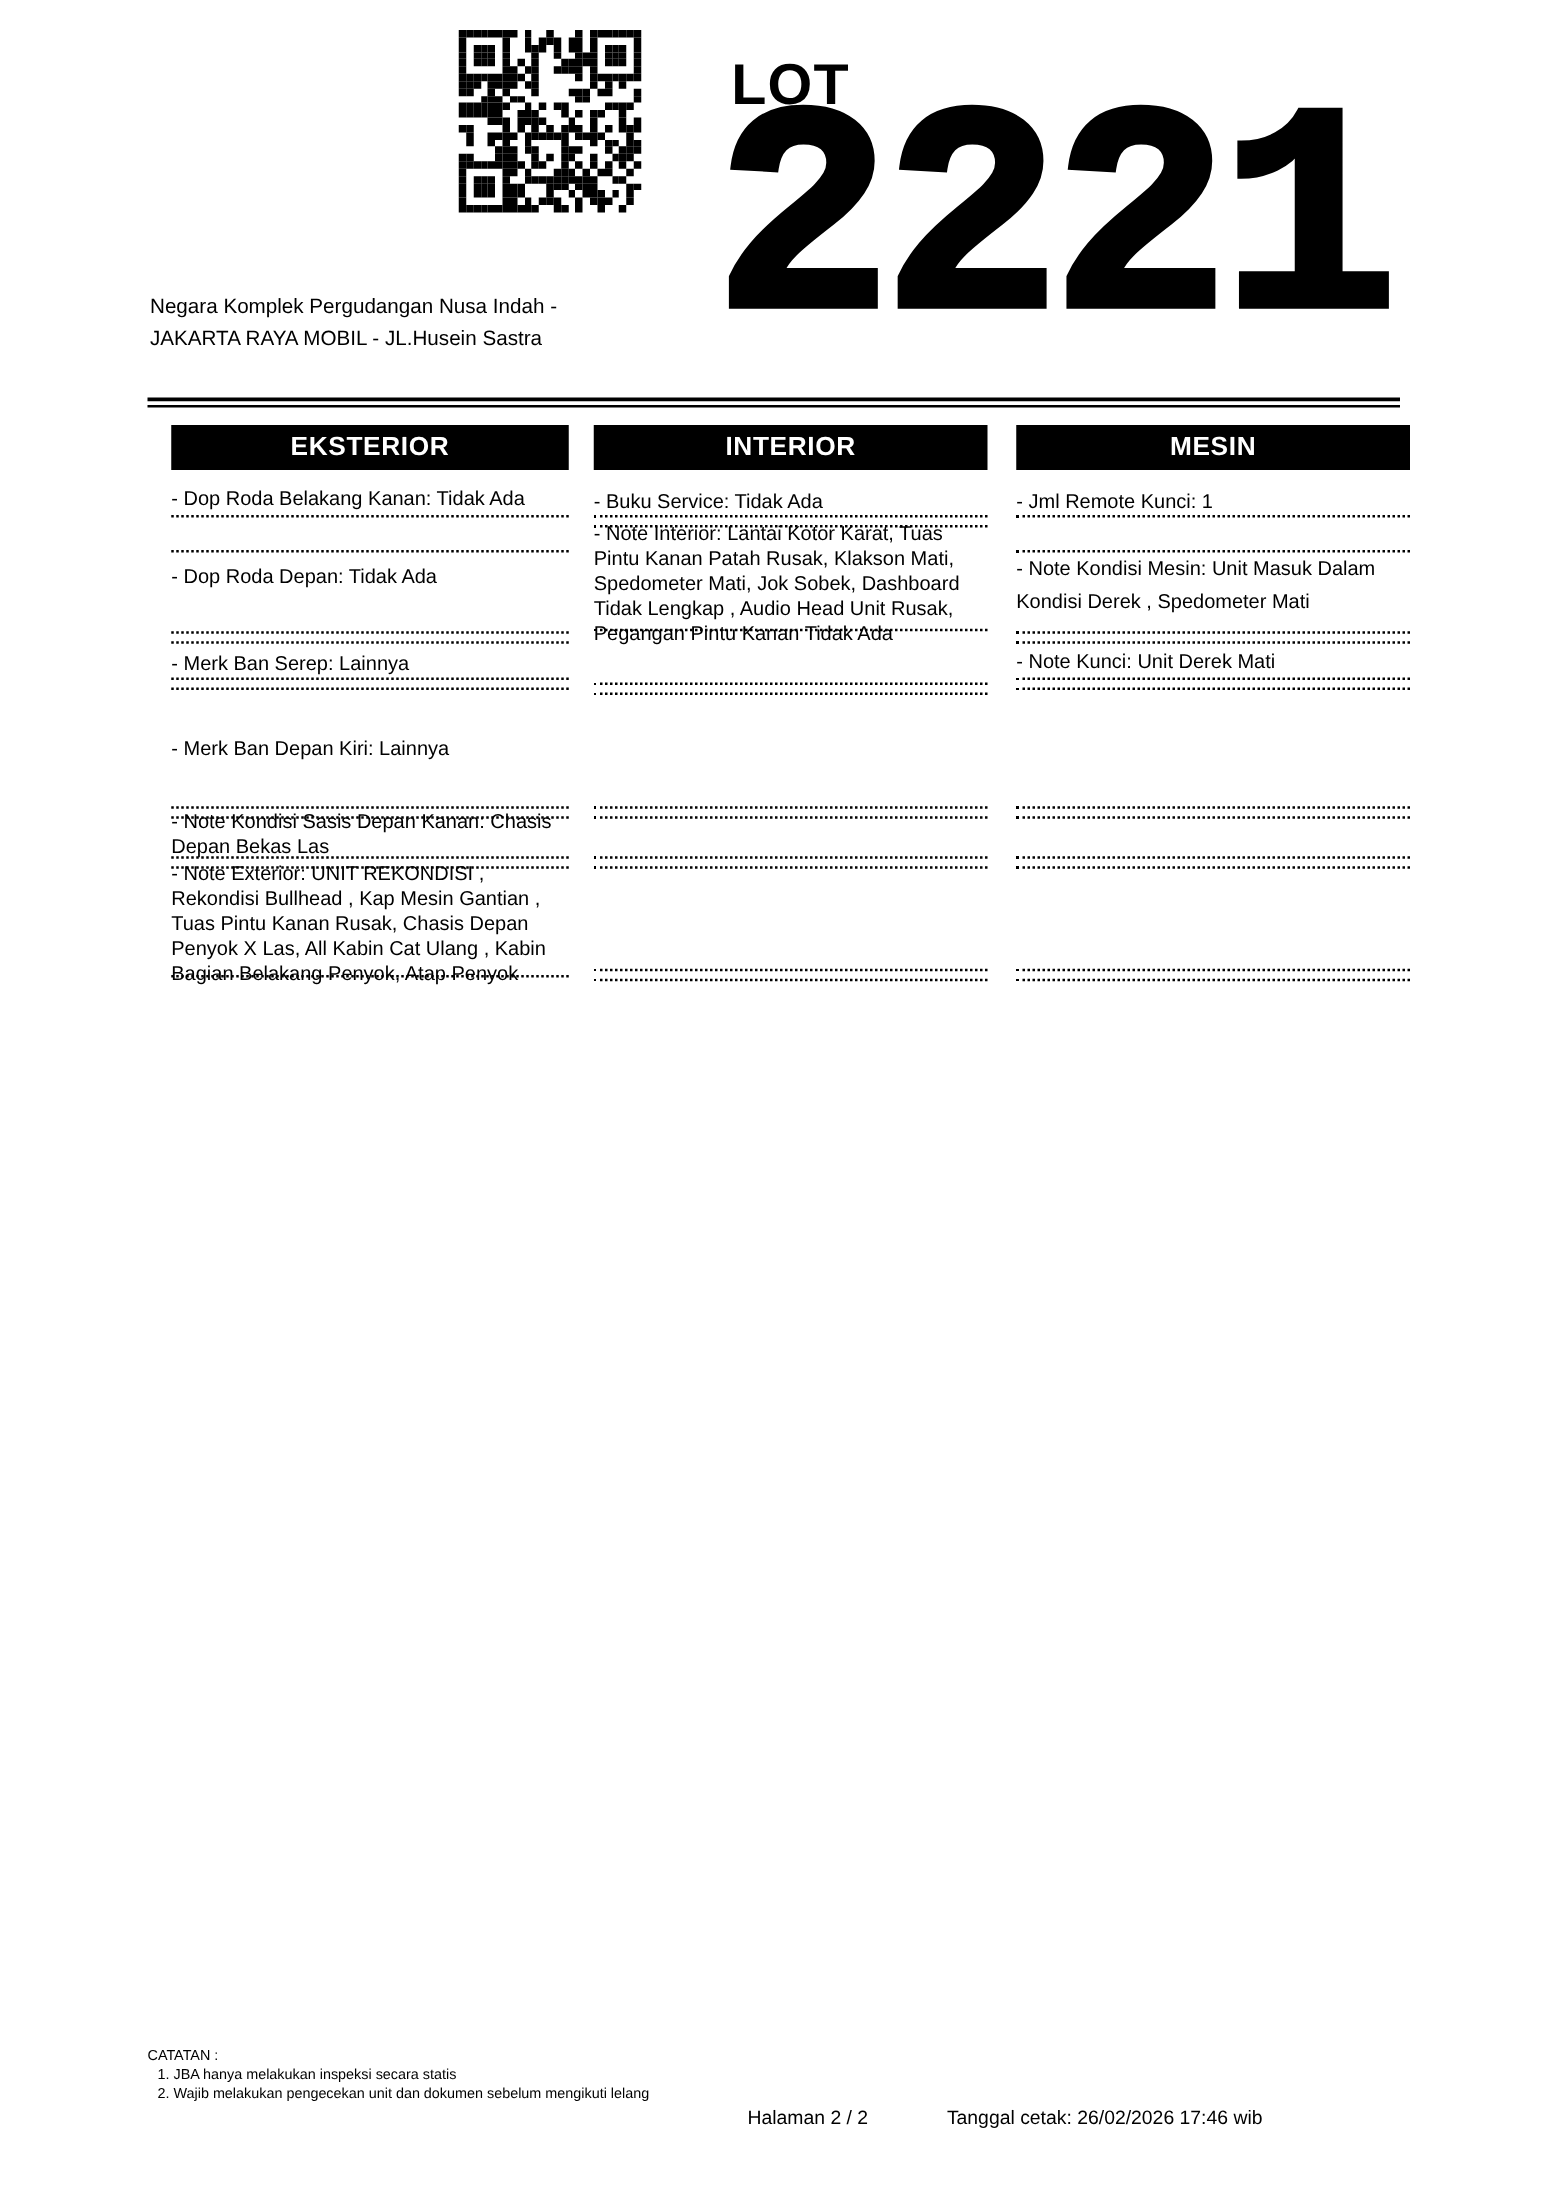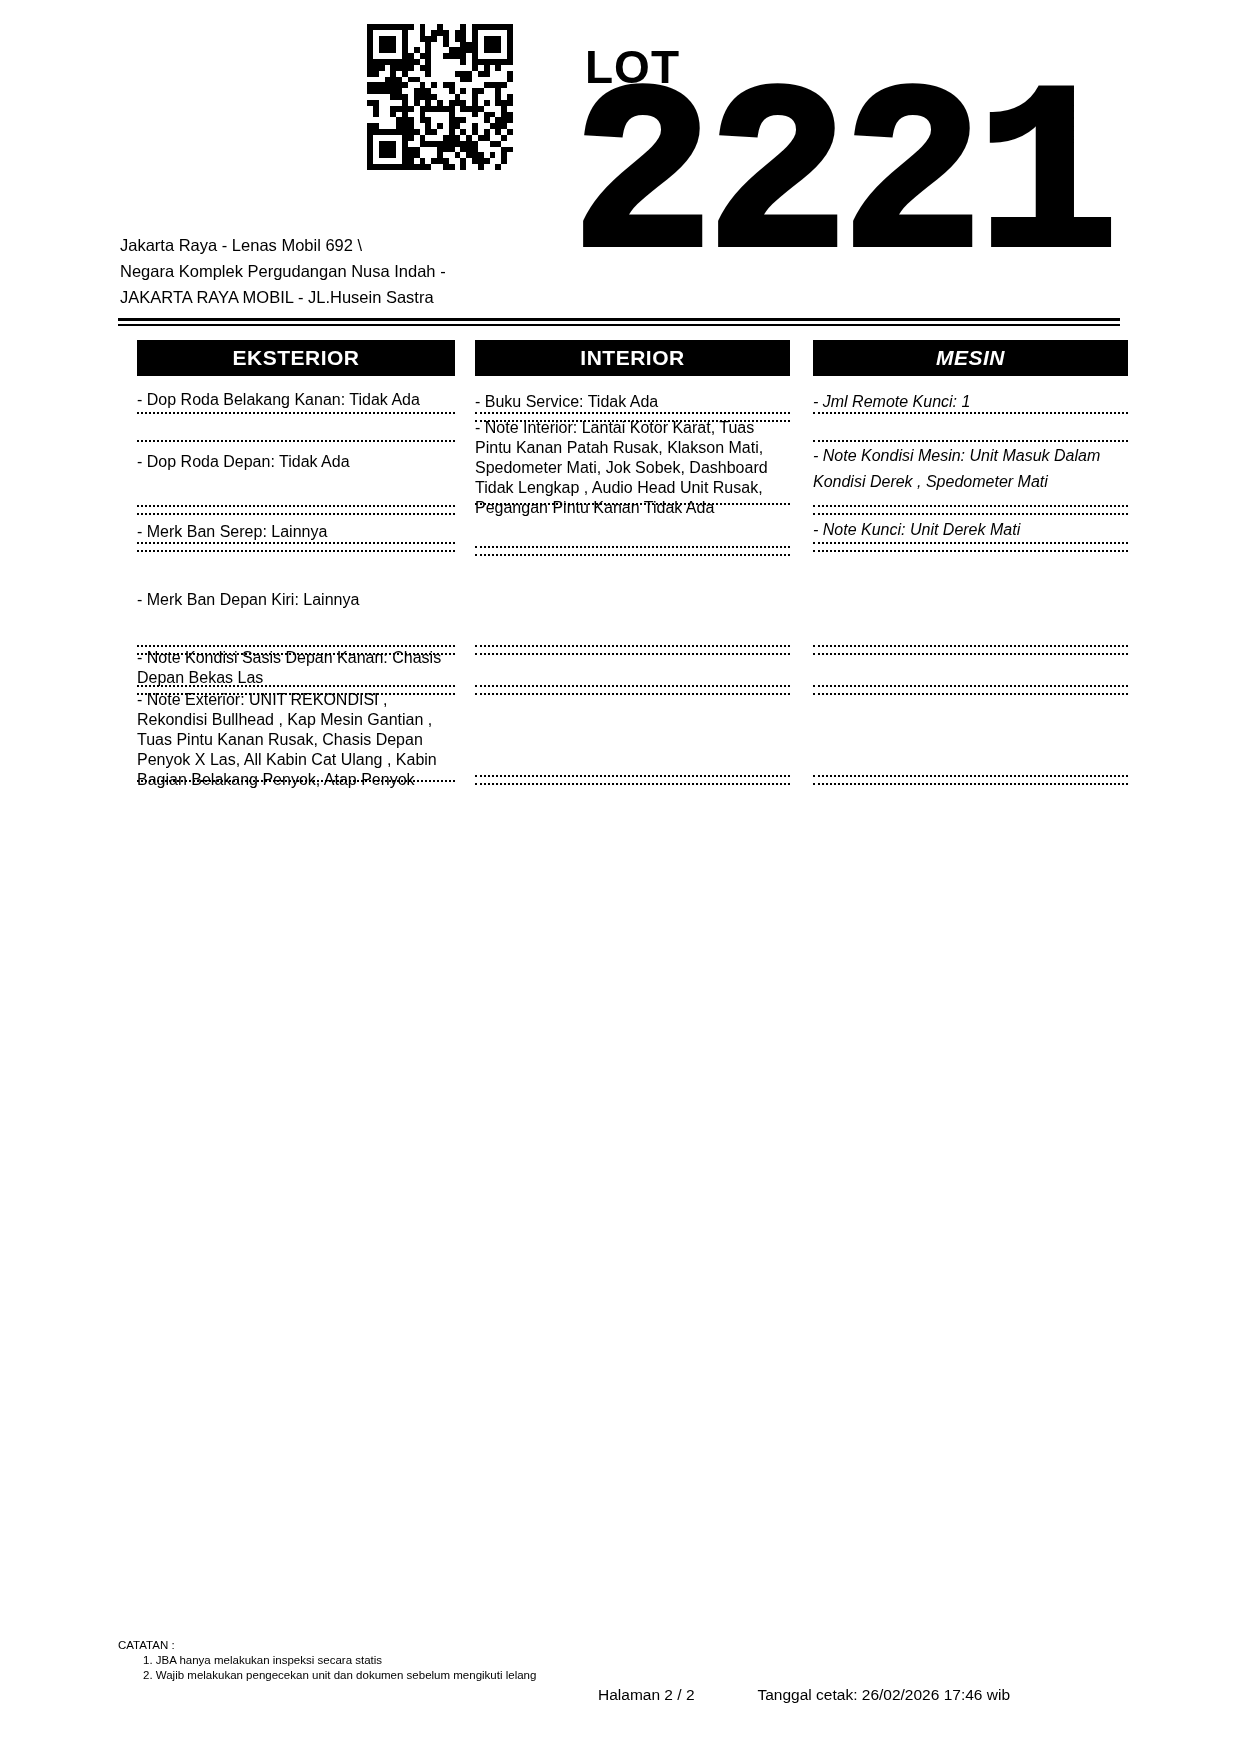--- a/index.html
+++ b/index.html
@@ -31,21 +31,21 @@
   
   .col{position:absolute;top:340px;height:470px;}
   .col-h{position:absolute;left:0;right:0;top:0;height:36px;background:#000;color:#fff;
          font-weight:bold;font-size:21px;letter-spacing:.5px;
          display:flex;align-items:center;justify-content:center;}
   .t{position:absolute;left:0;right:0;font-size:16px;line-height:1.25;}
   .t2{line-height:1.6;}
   .dot{position:absolute;left:0;right:0;height:0;border-top:2.5px dotted #000;}
   
   .catatan{position:absolute;left:38px;top:1638px;font-size:11.5px;line-height:1.3;}
-  .catatan .note{margin-left:25px;}
+  .catatan .note{margin-left:8px;}
   .page-num{position:absolute;left:518px;top:1686px;font-size:15.5px;}
   .printed{position:absolute;right:150px;top:1686px;font-size:15.5px;}
 </style>
 </head>
 <body>
 
 <div class="page">
 
   <div class="qr">
       <i class="b"></i>
@@ -671,21 +671,20 @@
       <i></i>
       <i></i>
       <i class="b"></i>
       <i></i>
       <i></i>
     </div>
   <div class="lot-label">LOT</div>
   <div class="lot-number">2221</div>
 
   <div class="address">
-    <div>Jakarta Raya - Lenas Mobil 692 \</div>
     <div>Negara Komplek Pergudangan Nusa Indah -</div>
     <div>JAKARTA RAYA MOBIL - JL.Husein Sastra</div>
   </div>
 
   <div class="rule"></div>
 
   <div class="col" style="left:57px;width:318px;">
     <div class="col-h">EKSTERIOR</div>
     <div class="t" style="top:50px">- Dop Roda Belakang Kanan: Tidak Ada</div>
     <div class="dot" style="top:72px"></div>
@@ -716,21 +715,21 @@
     <div class="dot" style="top:206px"></div>
     <div class="dot" style="top:214px"></div>
     <div class="dot" style="top:305px"></div>
     <div class="dot" style="top:313px"></div>
     <div class="dot" style="top:345px"></div>
     <div class="dot" style="top:353px"></div>
     <div class="dot" style="top:435px"></div>
     <div class="dot" style="top:443px"></div>
   </div>
 
-  <div class="col" style="left:733px;width:315px;font-style:italic;">
+  <div class="col" style="left:733px;width:315px;">
     <div class="col-h">MESIN</div>
     <div class="t" style="top:52px">- Jml Remote Kunci: 1</div>
     <div class="dot" style="top:72px"></div>
     <div class="dot" style="top:100px"></div>
     <div class="t t2" style="top:103px">- Note Kondisi Mesin: Unit Masuk Dalam Kondisi Derek , Spedometer Mati</div>
     <div class="dot" style="top:165px"></div>
     <div class="dot" style="top:173px"></div>
     <div class="t" style="top:180px">- Note Kunci: Unit Derek Mati</div>
     <div class="dot" style="top:202px"></div>
     <div class="dot" style="top:210px"></div>

